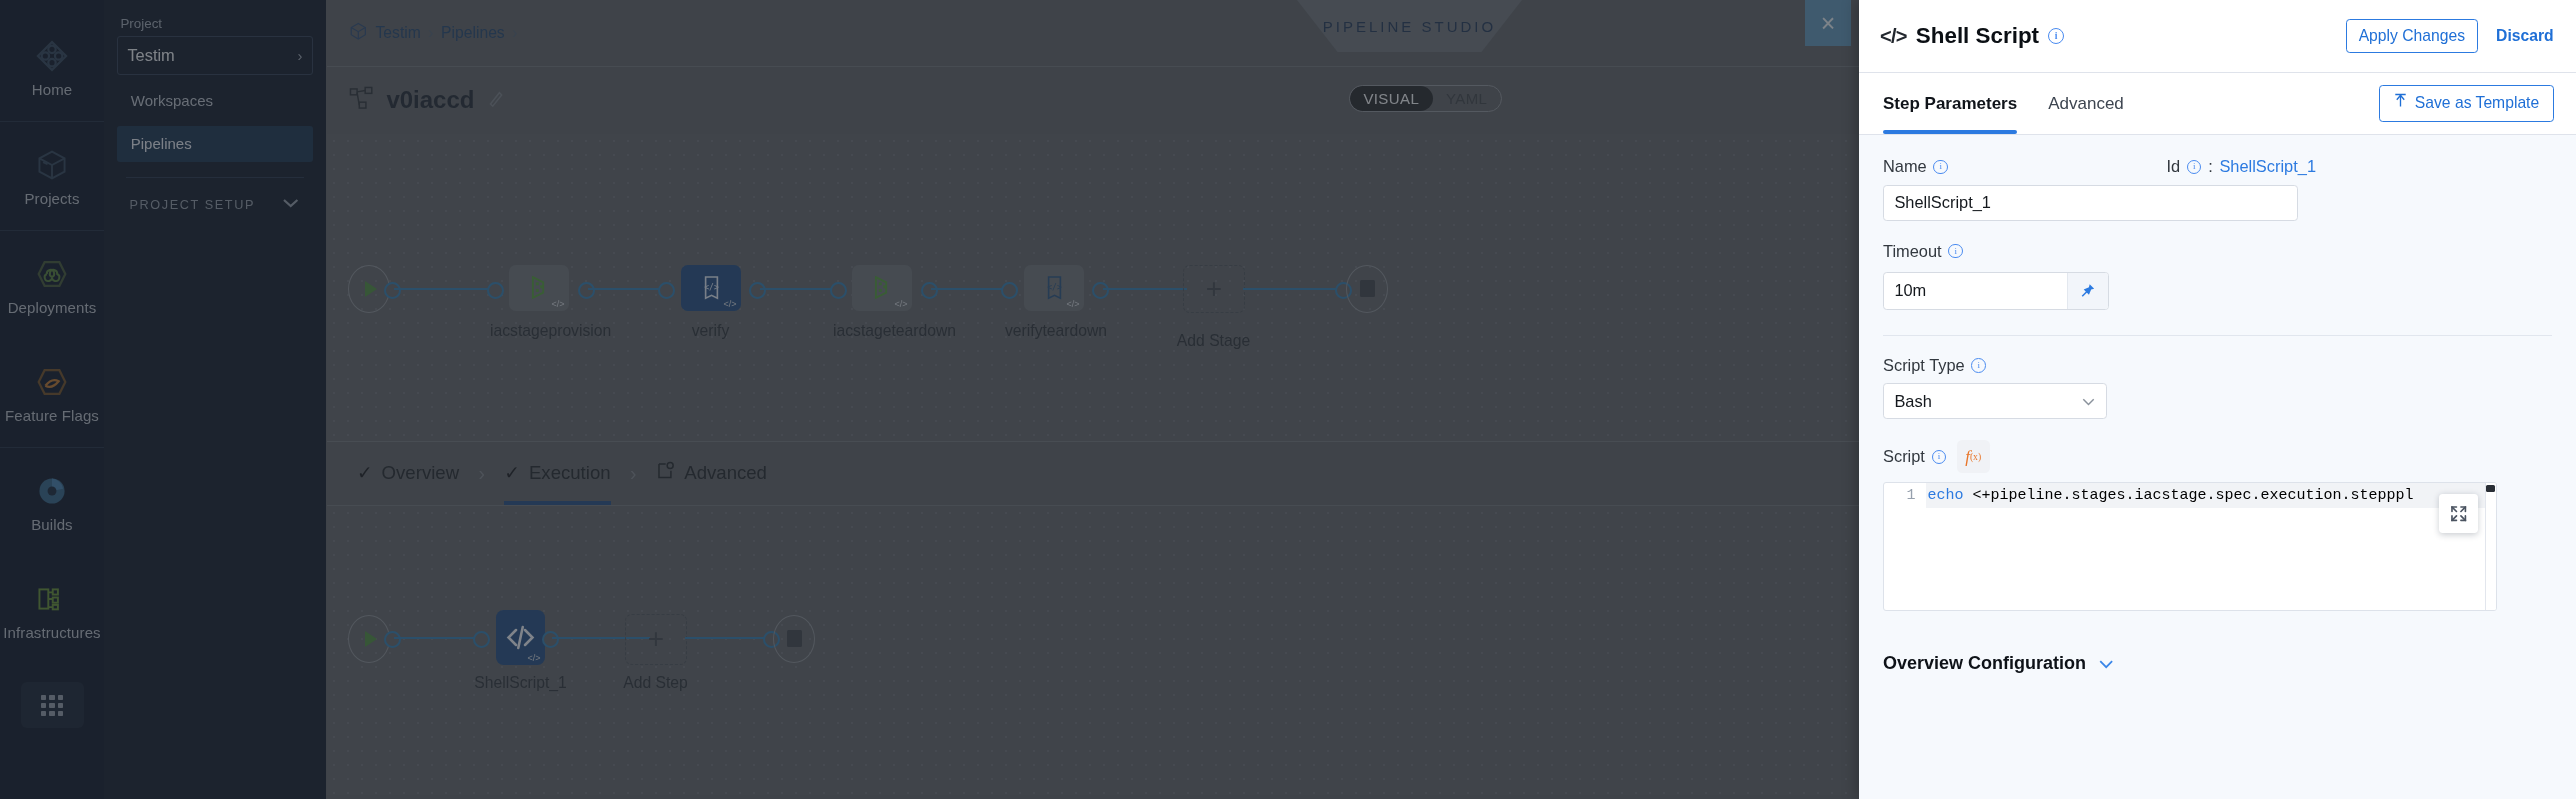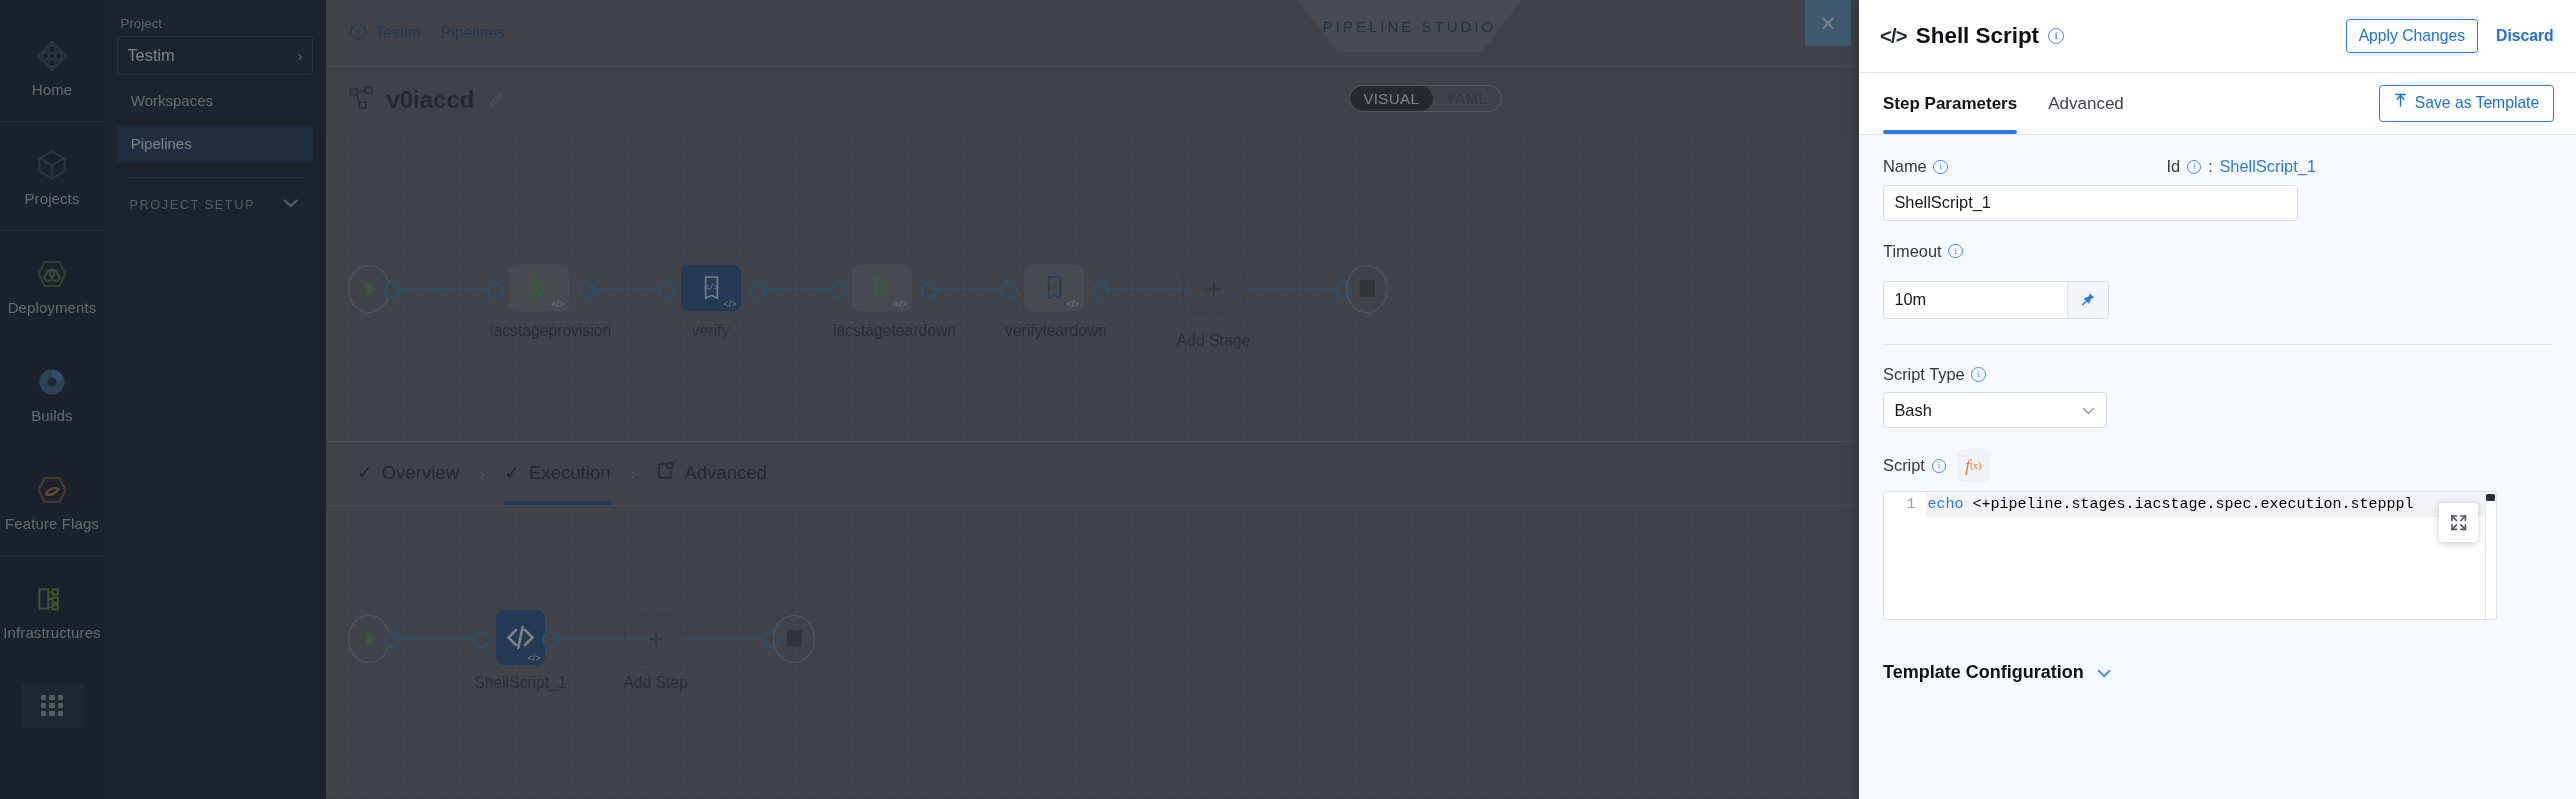--- a/index.html
+++ b/index.html
@@ -113,21 +113,21 @@
   .btn-tpl{border:0.7px solid #2c7ae0;border-radius:3.7px;color:#1f6fd6;background:#fff;font-size:15.7px;
            padding:7.5px 13.4px;cursor:pointer;display:flex;align-items:center;gap:6.7px;}
 
   .dw-body{flex:1;padding:22.4px 24px 0 24px;overflow:hidden;}
   .lblrow{display:flex;align-items:center;justify-content:space-between;width:433px;}
   .lbl{display:flex;align-items:center;gap:6.7px;font-size:16.4px;color:#32383f;}
   .idrow{display:flex;align-items:center;gap:6.7px;font-size:16.4px;color:#32383f;}
   .idval{color:#2c7ae0;}
   .inp{margin-top:8.2px;width:415px;height:36px;border:0.7px solid #d6dbe3;border-radius:3.7px;background:#fff;
        display:flex;align-items:center;padding:0 10.4px;font-size:16.4px;color:#14181d;box-sizing:border-box;}
-  .timeout-wrap{margin-top:20px;display:flex;width:224px;height:36px;border:0.7px solid #d6dbe3;border-radius:3.7px;
+  .timeout-wrap{margin-top:11px;display:flex;width:224px;height:36px;border:0.7px solid #d6dbe3;border-radius:3.7px;
                 background:#fff;overflow:hidden;}
   .timeout-in{flex:1;display:flex;align-items:center;padding:0 10.4px;font-size:16.4px;color:#14181d;}
   .pin{width:40px;background:#f2f5fa;border-left:0.7px solid #e3e8ef;display:flex;align-items:center;
        justify-content:center;color:#2c7ae0;font-size:15.7px;cursor:pointer;}
   .divider{height:0.7px;background:#e1e6ee;margin:25px 0 0 0;}
   .sel-wrap{margin-top:8.2px;width:224px;height:36px;border:0.7px solid #d6dbe3;border-radius:3.7px;background:#fff;
             display:flex;align-items:center;justify-content:space-between;padding:0 10.4px;font-size:16.4px;
             color:#14181d;box-sizing:border-box;cursor:pointer;}
   .fx{width:33px;height:33px;border-radius:5.2px;background:#f0f2f6;color:#e8762a;display:flex;
       align-items:center;justify-content:center;font-family:"Liberation Serif",serif;font-size:17px;
@@ -182,38 +182,38 @@
     </div>
     <div class="rail-item">
       <span class="rail-ico">
         <svg width="34" height="34" viewBox="0 0 46 46">
             <path d="M13 7 L33 7 L41 23 L33 39 L13 39 L5 23 Z" fill="none" stroke="#3d5234" stroke-width="3"></path>
             <path d="M16 23 a5 5 0 1 1 7 4 a5 5 0 1 0 7 -4 a5 5 0 1 0 -7 4 a5 5 0 1 1 -7 -4" fill="none" stroke="#4f7a38" stroke-width="2.6"></path>
           </svg>
       </span>
       <span class="rail-label">Deployments</span>
     </div>
+    <div class="rail-item sep">
+      <span class="rail-ico">
+        <svg width="34" height="34" viewBox="0 0 46 46">
+            <path d="M13 7 L33 7 L41 23 L33 39 L13 39 L5 23 Z" fill="none" stroke="#6a4a22" stroke-width="3"></path>
+            <path d="M14 28 q9 -11 18 -6 q-9 11 -18 6" fill="none" stroke="#b5712c" stroke-width="3"></path>
+          </svg>
+      </span>
+      <span class="rail-label">Feature Flags</span>
+    </div>
     <div class="rail-item">
       <span class="rail-ico">
         <svg width="34" height="34" viewBox="0 0 46 46">
             <circle cx="23" cy="23" r="17" fill="#2d5f85"></circle>
             <path d="M23 23 L23 6 A17 17 0 0 1 38 20 Z" fill="#3f7bab"></path>
             <circle cx="23" cy="23" r="6" fill="#12243a"></circle>
           </svg>
       </span>
       <span class="rail-label">Builds</span>
-    </div>
-    <div class="rail-item sep">
-      <span class="rail-ico">
-        <svg width="34" height="34" viewBox="0 0 46 46">
-            <path d="M13 7 L33 7 L41 23 L33 39 L13 39 L5 23 Z" fill="none" stroke="#6a4a22" stroke-width="3"></path>
-            <path d="M14 28 q9 -11 18 -6 q-9 11 -18 6" fill="none" stroke="#b5712c" stroke-width="3"></path>
-          </svg>
-      </span>
-      <span class="rail-label">Feature Flags</span>
     </div>
     <div class="rail-item">
       <span class="rail-ico">
         <svg width="34" height="34" viewBox="0 0 46 46">
             <g stroke="#5d8a31" stroke-width="2.6" fill="none">
               <rect x="6" y="10" width="12" height="26"></rect>
               <rect x="24" y="10" width="7" height="7"></rect>
               <rect x="24" y="21" width="7" height="7"></rect>
               <rect x="24" y="31" width="7" height="6"></rect>
               <path d="M18 23 L24 23 M18 14 L24 14 M18 34 L24 34"></path>
@@ -537,21 +537,21 @@
               <path d="M16 4 L22 4 L22 10"></path>
               <path d="M22 16 L22 22 L16 22"></path>
               <path d="M10 22 L4 22 L4 16"></path>
               <path d="M4 4 L10 10 M22 4 L16 10 M22 22 L16 16 M4 22 L10 16"></path>
             </g>
           </svg>
       </div>
     </div>
 
     <div class="optrow">
-      <span>Template Configuration</span>
+      <span>Overview Configuration</span>
       <span>
         <svg width="16.4" height="10.4" viewBox="0 0 22 14">
             <path d="M3 3 L11 11 L19 3" fill="none" stroke="#3a86e8" stroke-width="2.4"></path>
           </svg>
       </span>
     </div>
 
   </div>
 </div>
 

